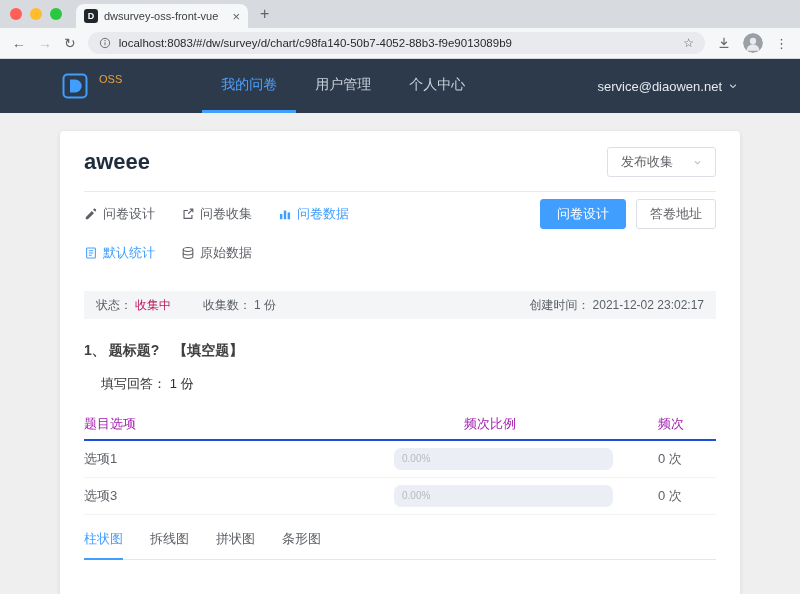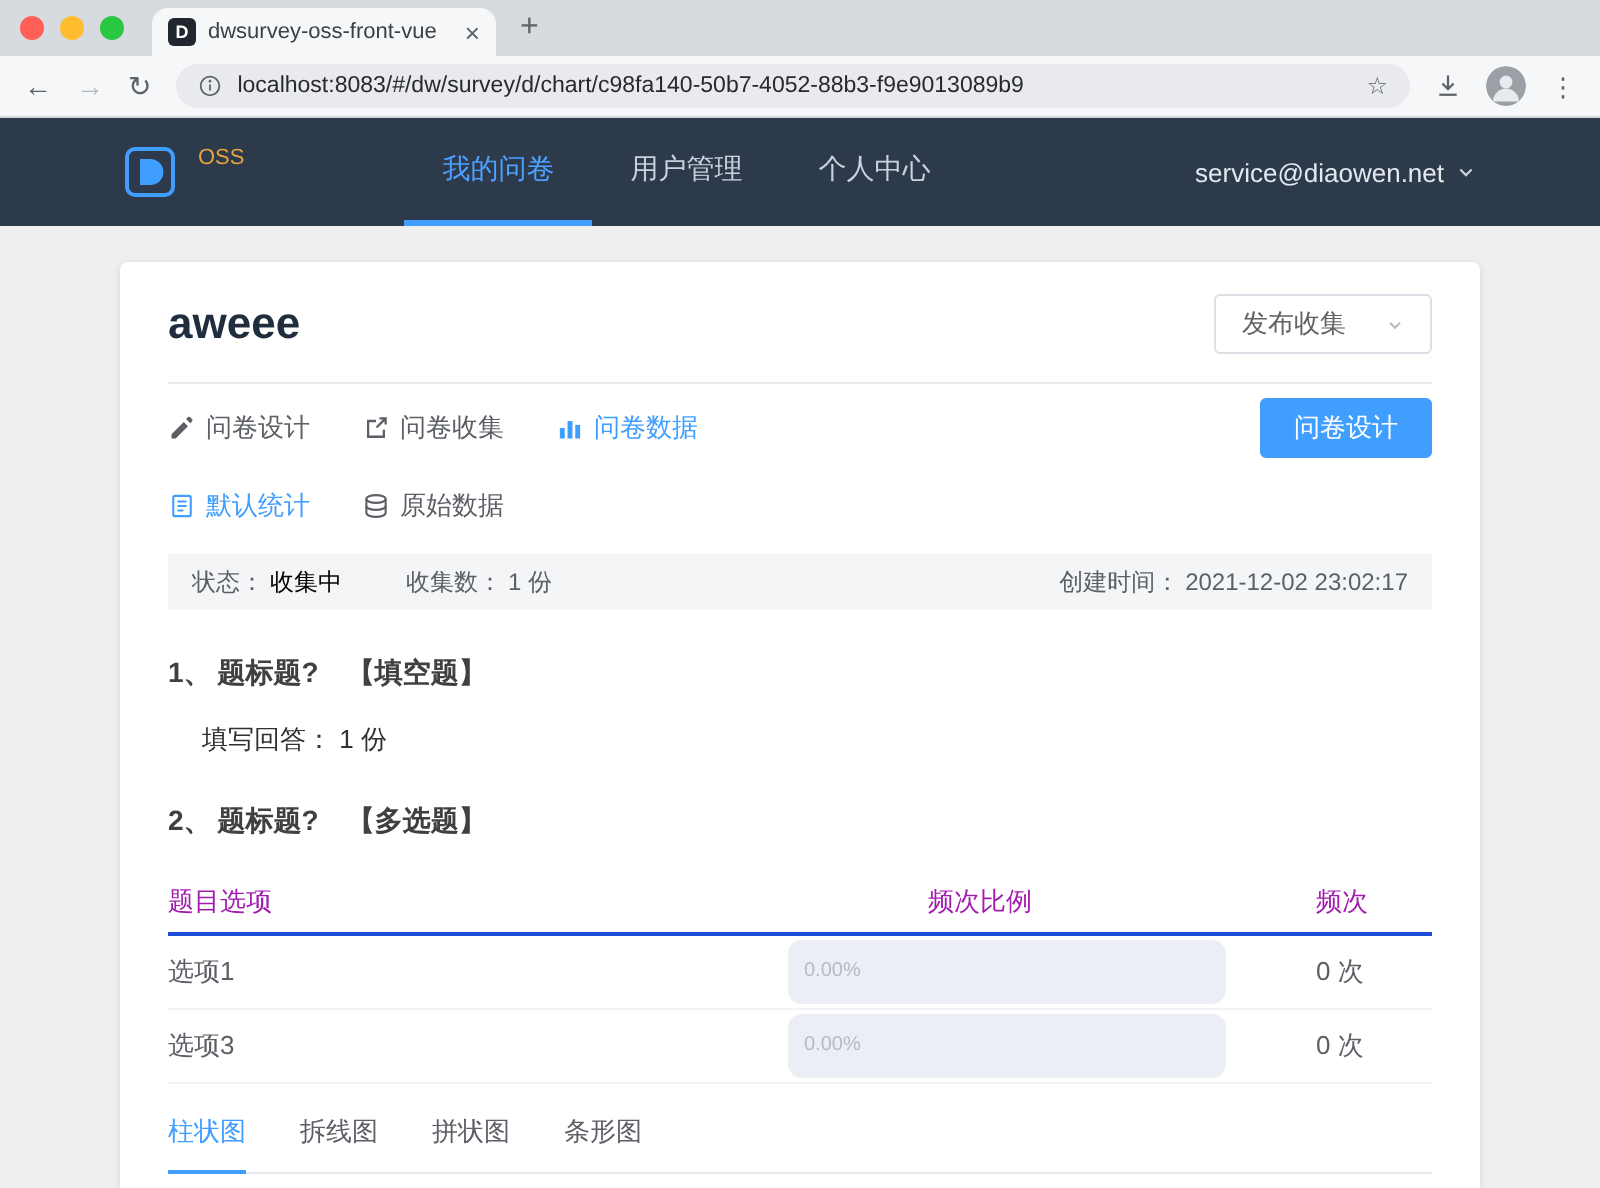--- a/index.html
+++ b/index.html
@@ -61,41 +61,41 @@
   .divider { border-bottom: 1px solid #e8eaee; margin-top: 14px; }
 
   .tabsrow { height: 44px; display: flex; align-items: center; }
   .ttab { display: flex; align-items: center; gap: 5px; font-size: 13px; color: #5c6066; margin-right: 26px; cursor: pointer; }
   .ttab.active { color: #409eff; }
   .actions { margin-left: auto; display: flex; gap: 10px; }
 
   .subtabs { height: 34px; display: flex; align-items: center; }
 
   .statusbar { height: 28px; background: #f4f5f7; display: flex; align-items: center;
-               padding: 0 12px; font-size: 12px; color: #5c6066; margin-top: 7px; }
-  .status-green { color: #000000; margin-left: 3px; }
+               padding: 0 12px; font-size: 12px; color: #5c6066; margin-top: 21px; }
+  .status-green { color: #be185d; margin-left: 3px; }
   .sb-group2 { margin-left: 32px; }
   .sb-val { margin-left: 3px; }
   .sb-right { margin-left: auto; }
 
   .qheader { margin-top: 23px; font-size: 14px; font-weight: bold; color: #404040; }
   .qheader .qtitle { margin-left: 3px; }
   .qheader .qtag { margin-left: 14px; }
   .answer-line { margin-top: 15px; margin-left: 17px; font-size: 13px; color: #303133; }
 
   .opt-table { margin-top: 16px; }
   .thead { display: flex; align-items: center; height: 32px; border-bottom: 2px solid #1d4ed8;
            font-size: 13px; color: #a21caf; gap: 40px; }
   .trow  { display: flex; align-items: center; height: 37px; border-bottom: 1px solid #f2f3f5;
            font-size: 13px; color: #5c6066; }
   .col-option { width: 310px; }
   .col-bar { flex: 1; padding-right: 45px; }
   .thead .hdr-bar-label { margin-left: 30px; }
   .col-count { width: 58px; }
-  .track { position: relative; height: 32px; background: #ebeef5; border-radius: 7px; }
+  .track { position: relative; height: 22px; background: #ebeef5; border-radius: 7px; }
   .fill { height: 14px; background: #409eff; border-radius: 7px; display: flex; align-items: center;
           justify-content: flex-end; overflow: hidden; width: 0; }
   .pct { font-size: 10px; line-height: 1; }
   .pct-zero { position: absolute; left: 8px; top: 50%; transform: translateY(-50%); color: #b7bac1; }
   .pct-fill { color: #fff; margin-right: 7px; }
 
   .charttabs { margin-top: 15px; border-bottom: 1px solid #e4e7ed; display: flex; gap: 27px;
                font-size: 13px; color: #5c6066; }
   .ctab { padding-bottom: 10px; border-bottom: 2px solid transparent; margin-bottom: -1px; cursor: pointer; }
   .ctab.active { color: #409eff; border-bottom-color: #409eff; }
@@ -213,20 +213,21 @@
           <svg width="14" height="14" viewBox="0 0 16 16" fill="currentColor">
               <rect x="2.2" y="8" width="2.8" height="6"></rect>
               <rect x="6.6" y="4" width="2.8" height="10"></rect>
               <rect x="11" y="6.2" width="2.8" height="7.8"></rect>
             </svg>
         </span>
         <span>问卷数据</span>
       </span>
       <div class="actions">
         <span class="btn btn-primary">问卷设计</span>
+        <span class="btn btn-outline">答卷地址</span>
       </div>
     </div>
 
     <div class="subtabs">
       <span class="ttab active">
         <span>
           <svg width="14" height="14" viewBox="0 0 16 16" fill="none" stroke="currentColor" stroke-width="1.2">
               <rect x="3" y="2.2" width="10" height="11.6" rx="1"></rect>
               <path d="M5.4 5.4h5.2M5.4 8h5.2M5.4 10.6h3.4"></path>
             </svg>
@@ -255,23 +256,20 @@
     </div>
 
     <div class="qheader">
       <span>1、</span><span class="qtitle">题标题?</span><span class="qtag">【填空题】</span>
     </div>
     <div class="answer-line">
       <span>填写回答：</span>
       <span>1 份</span>
     </div>
 
-    <div class="qheader">
-      <span>2、</span><span class="qtitle">题标题?</span><span class="qtag">【多选题】</span>
-    </div>
 
     <div class="opt-table">
       <div class="thead">
         <div class="col-option">题目选项</div>
         <div class="col-bar">
           <span class="hdr-bar-label">频次比例</span>
         </div>
         <div class="col-count">频次</div>
       </div>
 

